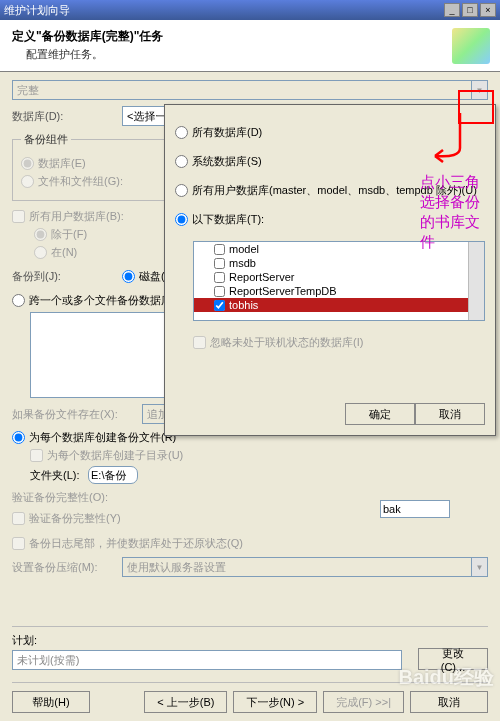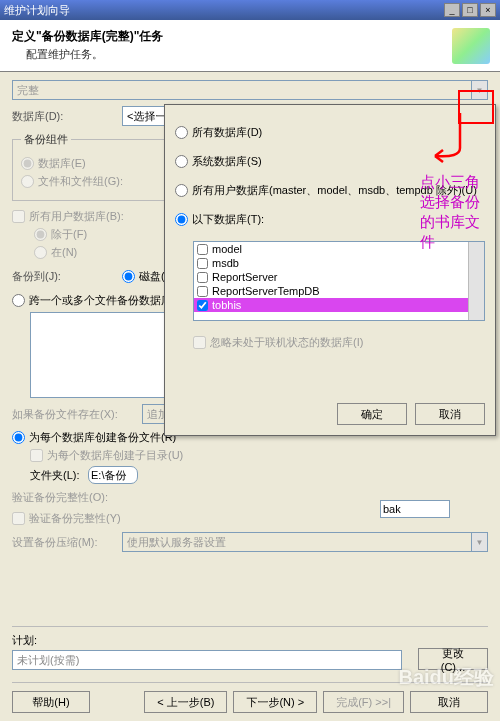--- a/index.html
+++ b/index.html
@@ -19,29 +19,29 @@
 .combo.disabled-c{background:#ece9d8;color:#999}
 .combo-arrow{position:absolute;right:0;top:0;width:16px;height:18px;background:#e3e3e3;border-left:1px solid #7f9db9;display:flex;align-items:center;justify-content:center}
 .combo-arrow::after{content:"▼";font-size:8px}
 fieldset{border:1px solid #bbb;padding:6px 8px 8px;margin-bottom:8px}
 legend{padding:0 3px;color:#333}
 .radio,.check{display:flex;align-items:center;gap:4px;margin:3px 0}
 .radio input,.check input{margin:0}
 .popup{position:absolute;left:164px;top:104px;width:332px;height:332px;background:#ece9d8;border:1px solid #666;box-shadow:2px 2px 4px rgba(0,0,0,.3);padding:12px 10px 10px;z-index:10}
 .popup .radio{margin:8px 0 14px}
 .list{border:1px solid #7f9db9;background:#fff;height:80px;overflow:hidden;margin-left:18px;position:relative}
-.list-item{display:flex;align-items:center;gap:4px;padding:1px 3px;font-family:monospace;font-size:10px}
-.list-item.sel{background:#d946ef;color:#fff}
+.list-item{display:flex;align-items:center;gap:4px;padding:1px 20px;font-family:monospace;font-size:10px}
+.list-item.sel{background:#b91c1c;color:#fff}
 .list-item input{margin:0;width:11px;height:11px}
 .scrollbar{position:absolute;right:0;top:0;width:16px;height:100%;background:#e3e3e3;border-left:1px solid #bbb}
 .annot{position:absolute;color:#c800c8;font-size:15px;line-height:20px;z-index:20;writing-mode:horizontal-tb}
 .red-box{position:absolute;border:2px solid red;z-index:15}
 .arrow-curve{position:absolute;z-index:14}
 .btn{height:22px;border:1px solid #888;background:#ece9d8;padding:0 12px;min-width:70px;display:inline-flex;align-items:center;justify-content:center}
-.popup-btns{position:absolute;bottom:10px;right:10px;display:flex;gap:8px}
+.popup-btns{position:absolute;bottom:10px;right:10px;display:flex;}
 .bottom-area{position:absolute;left:12px;right:12px;bottom:8px}
 .sep{height:1px;background:#bbb;margin:6px 0}
 .wiz-btns{display:flex;gap:6px;justify-content:flex-end;margin-top:8px}
 .wiz-btns .btn{min-width:78px}
 .plan-combo{width:100%;height:20px;border:1px solid #7f9db9;background:#fff;padding:0 4px;color:#888;display:flex;align-items:center;margin-top:2px}
 .small-input{width:40px;height:18px;border:1px solid #7f9db9;background:#fff;padding:0 2px}
 .ext-input{width:70px;height:18px;border:1px solid #7f9db9;background:#fff;padding:0 2px}
 .watermark{position:absolute;right:6px;bottom:30px;color:#fff;opacity:.55;font-size:20px;font-weight:bold;text-shadow:0 0 3px #888;z-index:25}
 </style>
 </head>
@@ -143,20 +143,24 @@
   </div>
   <div class="row">
     <span class="lbl disabled" style="width:130px">验证备份完整性(O):</span>
   </div>
   <input class="ext-input" style="position: absolute; left: 380px; top: 428px;" value="bak">
 
   <label class="check disabled">
       <input type="checkbox" disabled="" style="">
       <span>验证备份完整性(Y)</span>
     </label>
+  <label class="check disabled" style="margin-top:10px">
+      <input type="checkbox" disabled="" style="">
+      <span>备份日志尾部，并使数据库处于还原状态(Q)</span>
+    </label>
   <div class="row" style="margin-top:6px">
     <span class="lbl disabled">设置备份压缩(M):</span>
     <div class="combo disabled-c">
         <span>使用默认服务器设置</span>
         <div class="combo-arrow"></div>
       </div>
   </div>
 </div>
 
 <div class="popup">

